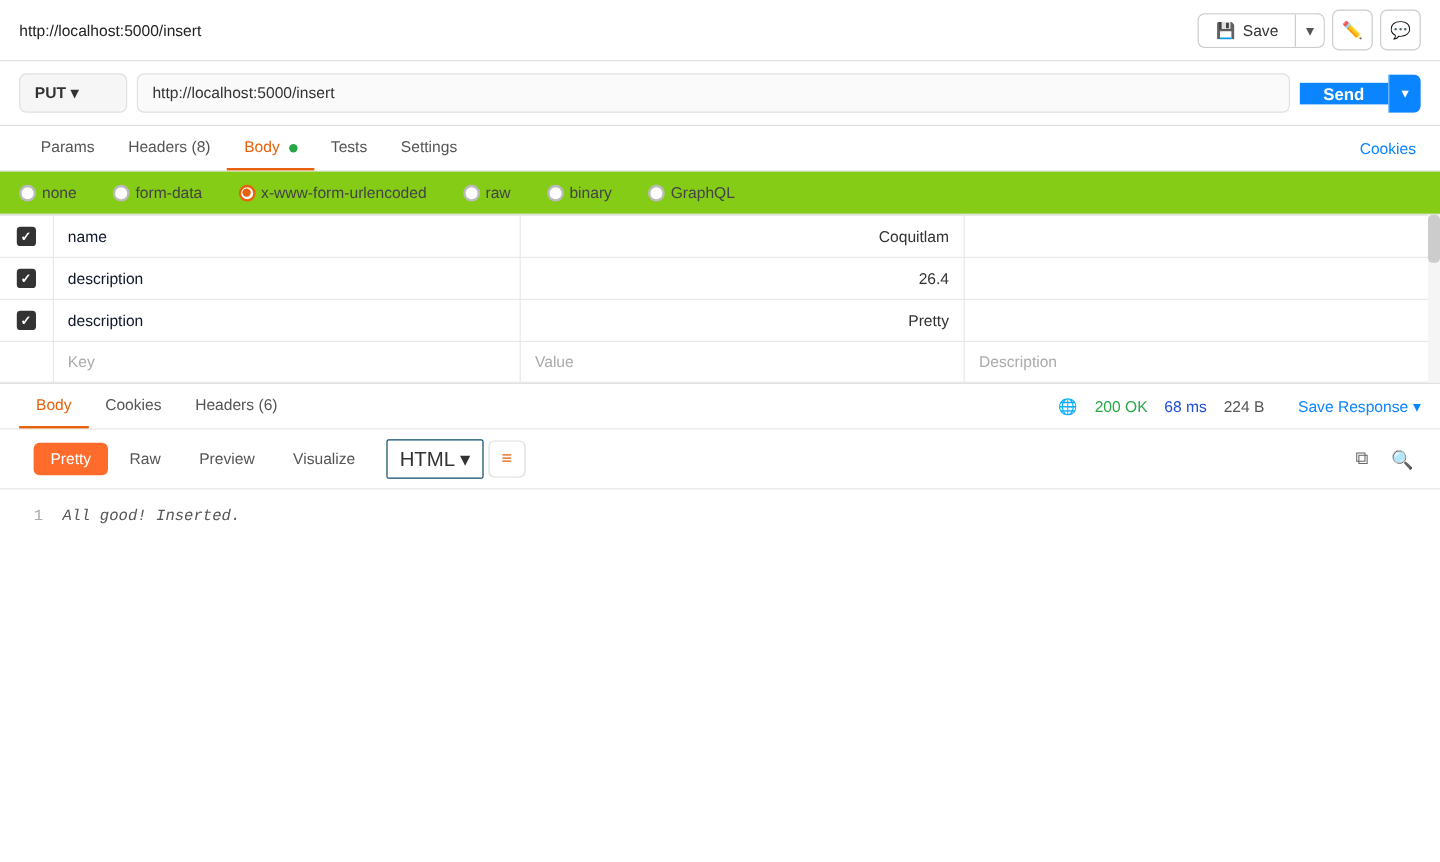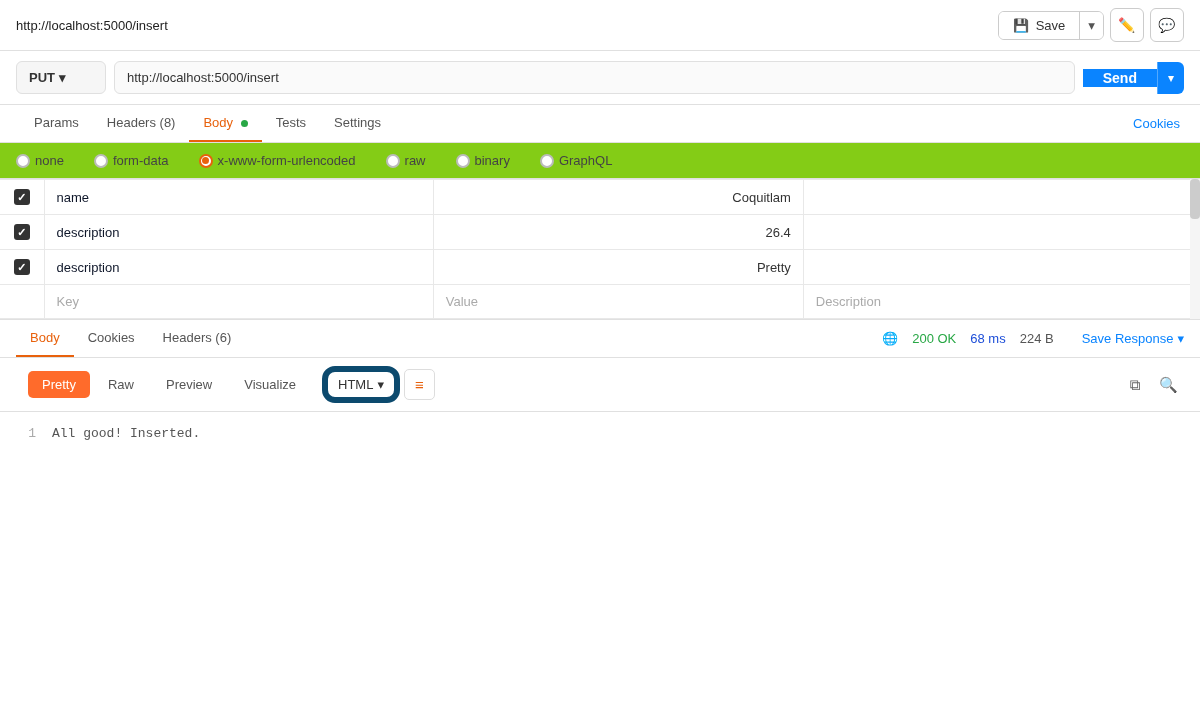--- a/index.html
+++ b/index.html
@@ -320,23 +320,23 @@
       background: #ff6b2b;
       color: #fff;
       font-weight: 500;
       margin-left: 12px;
     }
     .format-select {
       display: flex;
       align-items: center;
       gap: 4px;
       padding: 5px 10px;
-      border: 6px solid #0c4a6e;
-      border-radius: 13px;
-      font-size: 13px;
+      border: 1px solid #0c4a6e;
+      border-radius: 2px;
+      font-size: 17px;
       color: #333;
       cursor: pointer;
       margin-left: 8px;
     }
     .wrap-btn {
       padding: 6px 10px;
       border: 1px solid #ddd;
       border-radius: 5px;
       background: #fff;
       cursor: pointer;
@@ -371,20 +371,21 @@
       gap: 16px;
     }
     .line-number {
       color: #aaa;
       user-select: none;
       min-width: 20px;
       text-align: right;
     }
     .response-text {
       color: #555;
+      font-style: italic;
     }
   </style>
 </head>
 <body>
 
 <div class="top-bar">
   <span class="top-bar-url">http://localhost:5000/insert</span>
   <div class="top-bar-actions">
     <div class="save-btn-group">
       <button class="save-btn-main">

